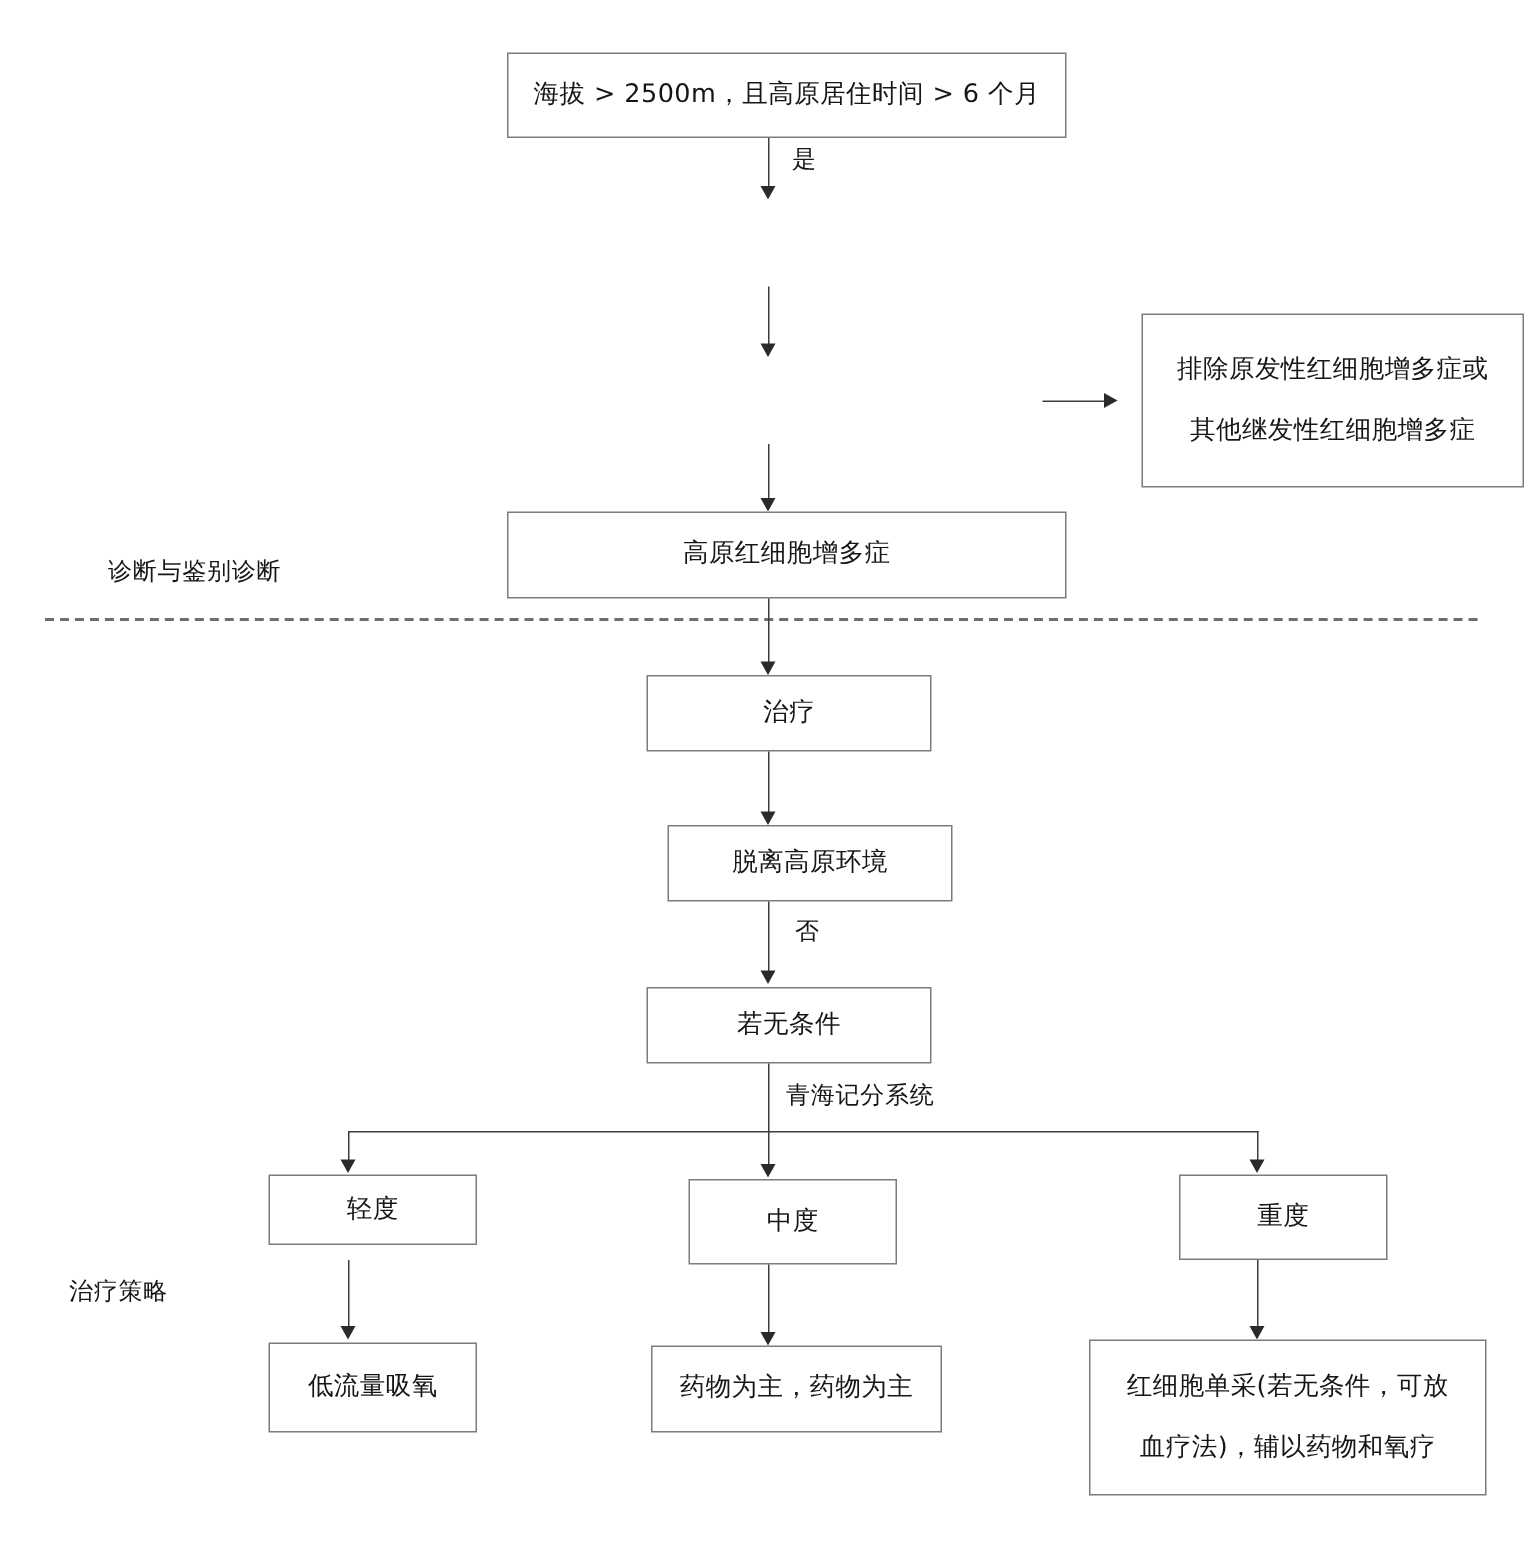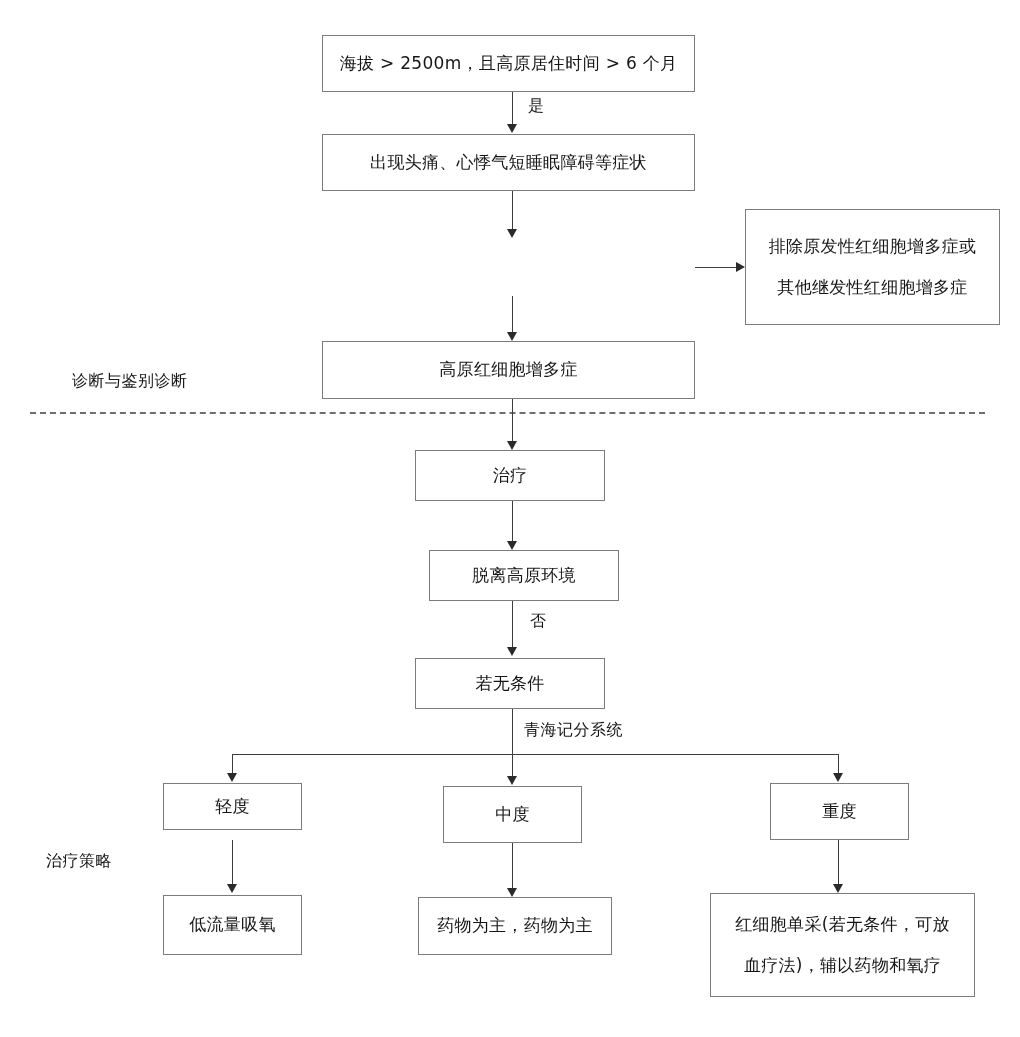--- a/index.html
+++ b/index.html
@@ -26,20 +26,21 @@
     background: #ffffff;
     display: flex;
     align-items: center;
     justify-content: center;
     text-align: center;
     font-size: 17px;
     line-height: 1.95;
     color: #161616;
     letter-spacing: 0.3px;
     padding: 2px 6px;
+    margin-left: 16px;
   }
   .node .txt {
     display: block;
     width: 100%;
   }
   .node.two-line {
     flex-direction: column;
     line-height: 2.4;
   }
   .node.mono-ish {
@@ -98,23 +99,20 @@
 <div id="canvas">
 
   <div class="node" style="left:322px; top:35px; width:373px; height:57px;">
     <span class="txt">海拔 &gt; 2500m，且高原居住时间 &gt; 6 个月</span>
   </div>
 
   <div class="vline" style="left:512px; top:92px; height:35px;"></div>
   <div class="arrowhead-down" style="left:507px; top:124px;"></div>
   <div class="edge-label" style="left:528px; top:96px;">是</div>
 
-  <div class="node" style="left:322px; top:134px; width:373px; height:57px;">
-    <span class="txt">出现头痛、心悸气短睡眠障碍等症状</span>
-  </div>
 
   <div class="vline" style="left:512px; top:191px; height:42px;"></div>
   <div class="arrowhead-down" style="left:507px; top:229px;"></div>
 
 
   <div class="hline" style="left:695px; top:267px; width:43px;"></div>
   <div class="arrowhead-right" style="left:736px; top:262px;"></div>
 
   <div class="node two-line" style="left:745px; top:209px; width:255px; height:116px;">
     <span class="txt">排除原发性红细胞增多症或</span>

